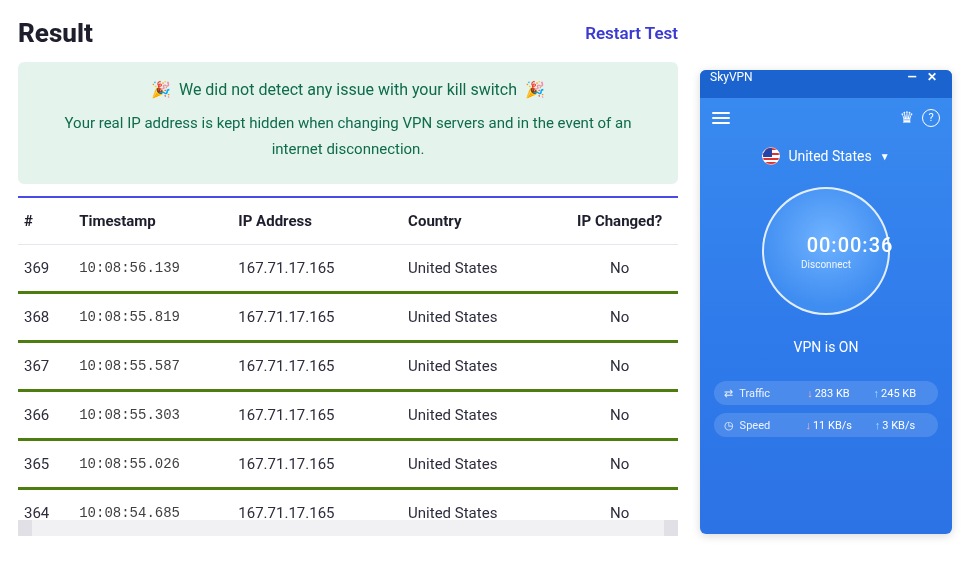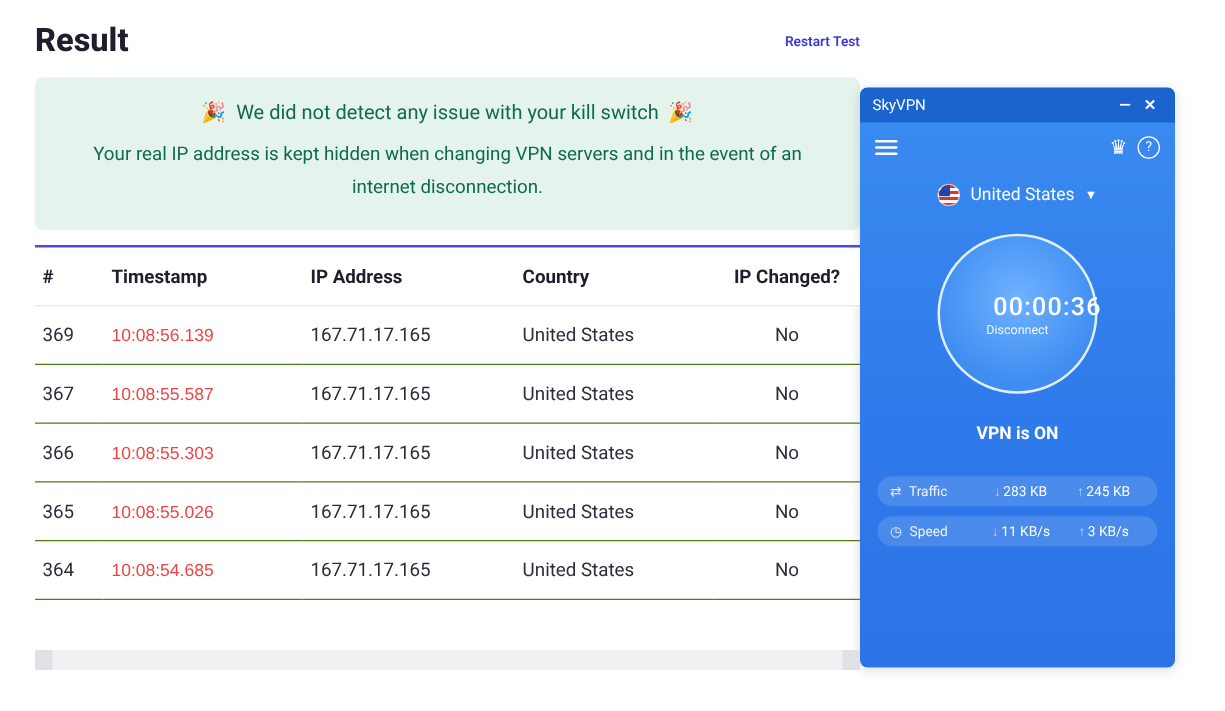--- a/index.html
+++ b/index.html
@@ -7,42 +7,43 @@
     font-family: -apple-system, BlinkMacSystemFont, "Segoe UI", Roboto, Arial, sans-serif;
     background: #fff;
     color: #1e1e2d;
     width: 980px;
     height: 569px;
     overflow: hidden;
     position: relative;
   }
   .main {
     display: flex;
-    padding: 18px 18px 0 28px;
+    gap: 22px;
+    padding: 18px 18px 0 18px;
     height: 100%;
   }
   .left {
     flex: 0 0 660px;
     display: flex;
     flex-direction: column;
   }
   .head-row {
     display: flex;
     justify-content: space-between;
     align-items: center;
     margin-bottom: 14px;
   }
   .page-title {
     font-size: 26px;
     font-weight: 800;
     color: #1e1e2d;
   }
   .restart {
     color: #3b3bd1;
-    font-size: 11px;
+    font-size: 17px;
     font-weight: 600;
     cursor: pointer;
     margin-left: 12px;
   }
   .banner {
     background: #e4f4ed;
     border-radius: 6px;
     padding: 18px 20px 22px 20px;
     color: #0f6b4c;
     margin-bottom: 12px;
@@ -84,24 +85,24 @@
     font-weight: 700;
     color: #1e1e2d;
     padding: 14px 6px;
     border-bottom: 1px solid #e6e6ee;
     background: #fff;
     position: sticky;
     top: 0;
   }
   tbody td {
     padding: 14px 6px;
-    border-bottom: 1px solid #4d7c0f;
+    border-bottom: 3px solid #4d7c0f;
     color: #2d2d3d;
   }
-  .mono { font-family: Liberation Sans, sans-serif; font-size:14px; color:#ef4444; }
+  .mono { font-family: Liberation Mono, monospace; font-size:14px; color:#404040; }
   th:nth-child(1),td:nth-child(1){width:52px;}
   th:nth-child(2),td:nth-child(2){width:150px;}
   th:nth-child(3),td:nth-child(3){width:160px;}
   th:nth-child(4),td:nth-child(4){width:150px;}
   th:nth-child(5),td:nth-child(5){width:110px;text-align:center;}
 
   .hscroll {
     height: 16px;
     margin-top: 2px;
     background: #f1f1f4;
@@ -124,21 +125,21 @@
     background: linear-gradient(180deg,#3a8cf0 0%, #2f7beb 55%, #2c73e6 100%);
     color: #fff;
     display: flex;
     flex-direction: column;
     box-shadow: 0 2px 10px rgba(0,0,0,0.15);
   }
   .vpn-titlebar {
     background: #1b64cf;
     height: 28px;
     display:flex;
-    align-items:center;
+    align-items:flex-start;
     padding: 0 10px;
     font-size: 12px;
   }
   .vpn-titlebar .spacer { flex:1; }
   .wctrl { width:20px; text-align:center; cursor:pointer; font-weight:700; }
   .vpn-topbar {
     display:flex;
     align-items:center;
     padding: 10px 12px 4px 12px;
     font-size: 18px;
@@ -168,21 +169,21 @@
   .ring-wrap { display:flex; justify-content:center; }
   .ring {
     width:128px; height:128px; border-radius:50%;
     border:2px solid rgba(255,255,255,0.85);
     background: radial-gradient(circle at 50% 40%, #6fb2ff 0%, #3f8df1 70%);
     display:flex; flex-direction:column; align-items:center; justify-content:center;
     cursor:pointer;
   }
   .timer { font-size:20px; font-weight:500; letter-spacing:1px;margin-left:48px; }
   .disc { font-size:10px; opacity:0.9; margin-top:2px;}
-  .vpn-status { text-align:center; font-size:14px; margin:24px 0 26px 0;font-weight:bold;}
+  .vpn-status { text-align:center; font-size:14px; margin:24px 0 26px 0;}
   .pills { padding: 0 14px; display:flex; flex-direction:column; gap:8px;}
   .pill {
     background: rgba(255,255,255,0.14);
     border-radius: 14px;
     height:24px;
     display:flex; align-items:center;
     font-size:11px;
     padding: 0 10px;
   }
   .pill .p-icon { opacity:0.85; margin-right:6px; font-size:11px;}
@@ -242,20 +243,27 @@
           </thead>
           <tbody id="tbody">
               <tr>
                 <td>369</td>
                 <td class="mono">10:08:56.139</td>
                 <td>167.71.17.165</td>
                 <td>United States</td>
                 <td>No</td>
               </tr>
               <tr>
+                <td>368</td>
+                <td class="mono">10:08:55.819</td>
+                <td>167.71.17.165</td>
+                <td>United States</td>
+                <td>No</td>
+              </tr>
+              <tr>
                 <td>367</td>
                 <td class="mono">10:08:55.587</td>
                 <td>167.71.17.165</td>
                 <td>United States</td>
                 <td>No</td>
               </tr>
               <tr>
                 <td>366</td>
                 <td class="mono">10:08:55.303</td>
                 <td>167.71.17.165</td>

